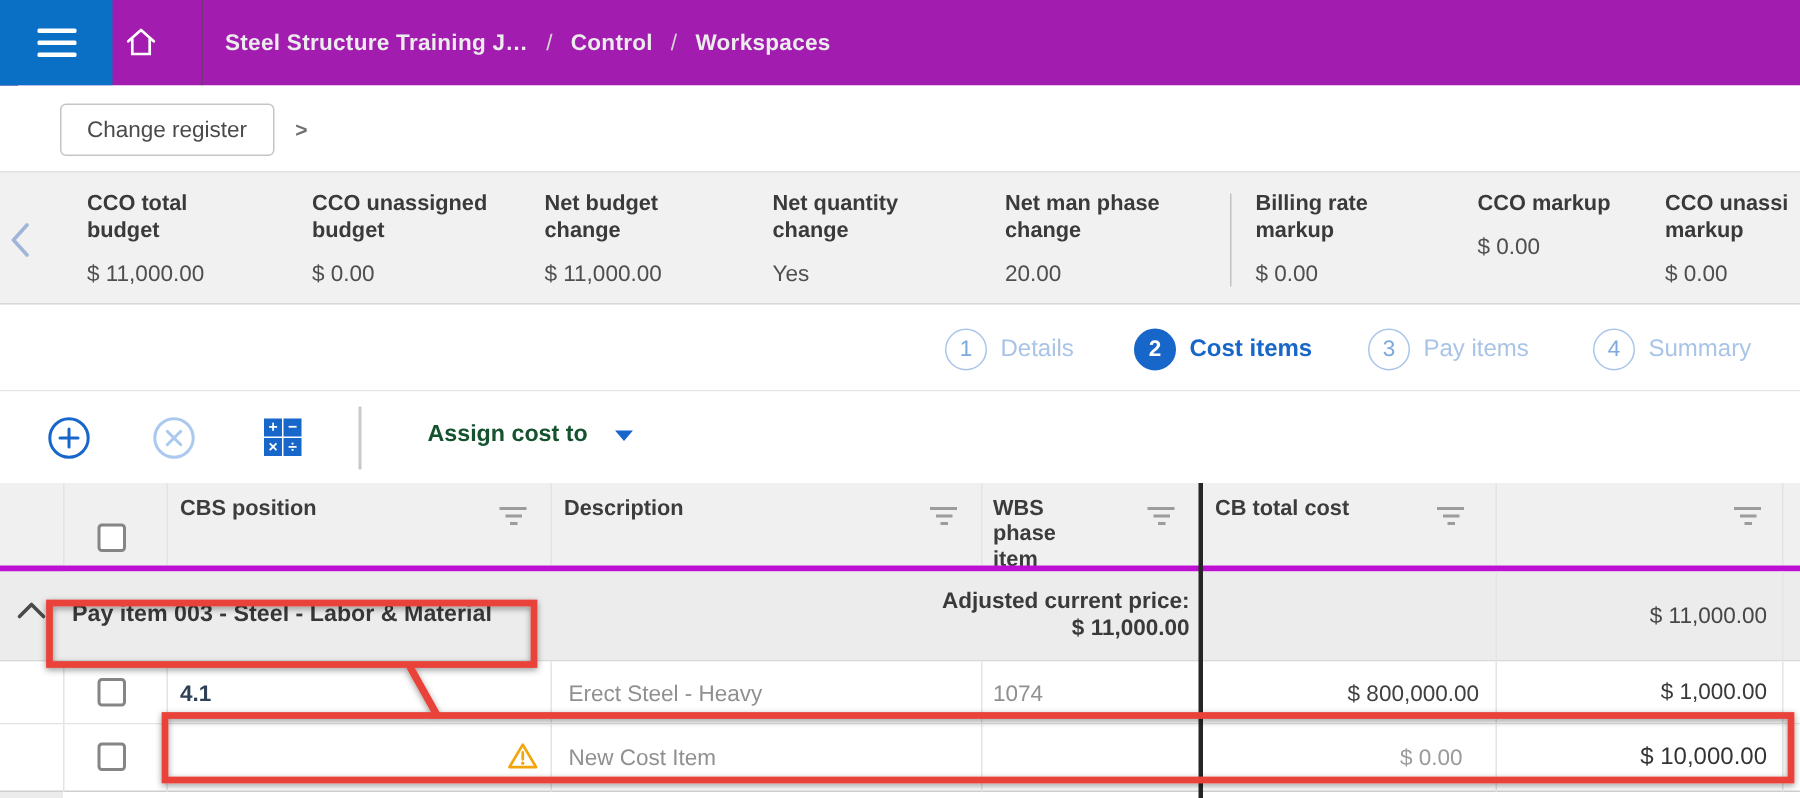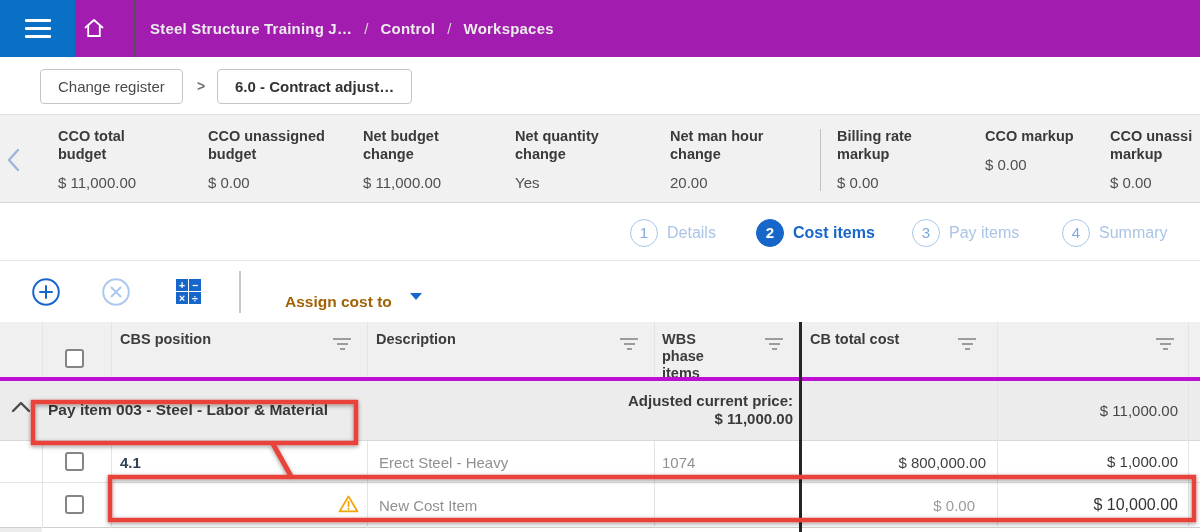--- a/index.html
+++ b/index.html
@@ -45,21 +45,21 @@
     font-size:15px;display:flex;align-items:center;justify-content:center;background:#fff;}
   .step .lbl{font-size:16px;color:#a9c4e6;}
   .step.active .circ{background:#1766c9;border-color:#1766c9;color:#fff;font-weight:700;}
   .step.active .lbl{color:#1766c9;font-weight:700;}
 
   
   .toolbar{position:absolute;left:0;top:261px;width:1200px;height:61px;background:#fff;}
   .tool-btn{position:absolute;top:16px;width:30px;height:30px;cursor:pointer;}
   .tool-div{position:absolute;left:239px;top:10px;width:1.5px;height:42px;background:#c9c9c9;}
   .assign{position:absolute;left:285px;top:20px;display:flex;align-items:center;gap:18px;cursor:pointer;}
-  .assign .txt{font-size:15.5px;font-weight:700;color:#a16207;margin-top:12px;}
+  .assign .txt{font-size:15.5px;font-weight:700;color:#14532d;}
   .caret{width:0;height:0;border-left:6px solid transparent;border-right:6px solid transparent;
     border-top:7px solid #1766c9;}
   .calc{position:absolute;left:176px;top:18px;width:25px;height:25px;display:grid;cursor:pointer;
     grid-template-columns:12px 12px;grid-template-rows:12px 12px;gap:1px;}
   .calc span{background:#1766c9;color:#fff;font-size:10.5px;font-weight:700;line-height:12px;text-align:center;}
 
   
   .grid{position:absolute;left:0;top:322px;width:1200px;height:210px;background:#fff;}
   .ghead{position:absolute;left:0;top:0;width:1200px;height:55px;background:#f0f0f0;}
   .hlabel{position:absolute;top:9px;font-size:14.5px;font-weight:700;color:#3c3c3c;line-height:17px;}
@@ -115,21 +115,20 @@
       <span class="slash">/</span>
       <span>Control</span>
       <span class="slash">/</span>
       <span>Workspaces</span>
     </nav>
   </header>
 
   <div class="chip-row">
     <button class="chip" style="left:28px">Change register</button>
     <span class="chip-arrow">&gt;</span>
-    <button class="chip bold" style="left:205px">6.0 - Contract adjust…</button>
   </div>
 
   <div class="kpi-strip">
     <div class="kpi-prev">
       <svg width="24" height="30" viewBox="0 0 24 30">
         <polyline points="16,5 7,15 16,25" fill="none" stroke="#9fb6d9" stroke-width="2.4" stroke-linecap="round" stroke-linejoin="round"></polyline>
       </svg>
     </div>
 
     <div class="kpi" style="left:58px">
@@ -142,21 +141,21 @@
     </div>
     <div class="kpi" style="left:363px">
       <div class="l"><span>Net budget</span><br><span>change</span></div>
       <div class="v">$ 11,000.00</div>
     </div>
     <div class="kpi" style="left:515px">
       <div class="l"><span>Net quantity</span><br><span>change</span></div>
       <div class="v">Yes</div>
     </div>
     <div class="kpi" style="left:670px">
-      <div class="l"><span>Net man hour</span><br><span>change</span></div>
+      <div class="l"><span>Net man phase</span><br><span>change</span></div>
       <div class="v">20.00</div>
     </div>
     <div class="kpi-div"></div>
     <div class="kpi" style="left:837px">
       <div class="l"><span>Billing rate</span><br><span>markup</span></div>
       <div class="v">$ 0.00</div>
     </div>
     <div class="kpi" style="left:985px">
       <div class="l"><span>CCO markup</span><br><span></span></div>
       <div class="v">$ 0.00</div>
@@ -227,21 +226,21 @@
         </div>
       <div class="hlabel" style="left:376px">Description</div>
       <div class="filter-icon" style="left:620px">
           <i class="f1"></i>
           <i class="f2"></i>
           <i class="f3"></i>
         </div>
       <div class="hlabel" style="left:662px">
         <span>WBS</span><br>
         <span>phase</span><br>
-        <span>items</span>
+        <span>item</span>
       </div>
       <div class="filter-icon" style="left:765px">
           <i class="f1"></i>
           <i class="f2"></i>
           <i class="f3"></i>
         </div>
       <div class="hlabel" style="left:810px">CB total cost</div>
       <div class="filter-icon" style="left:958px">
           <i class="f1"></i>
           <i class="f2"></i>

